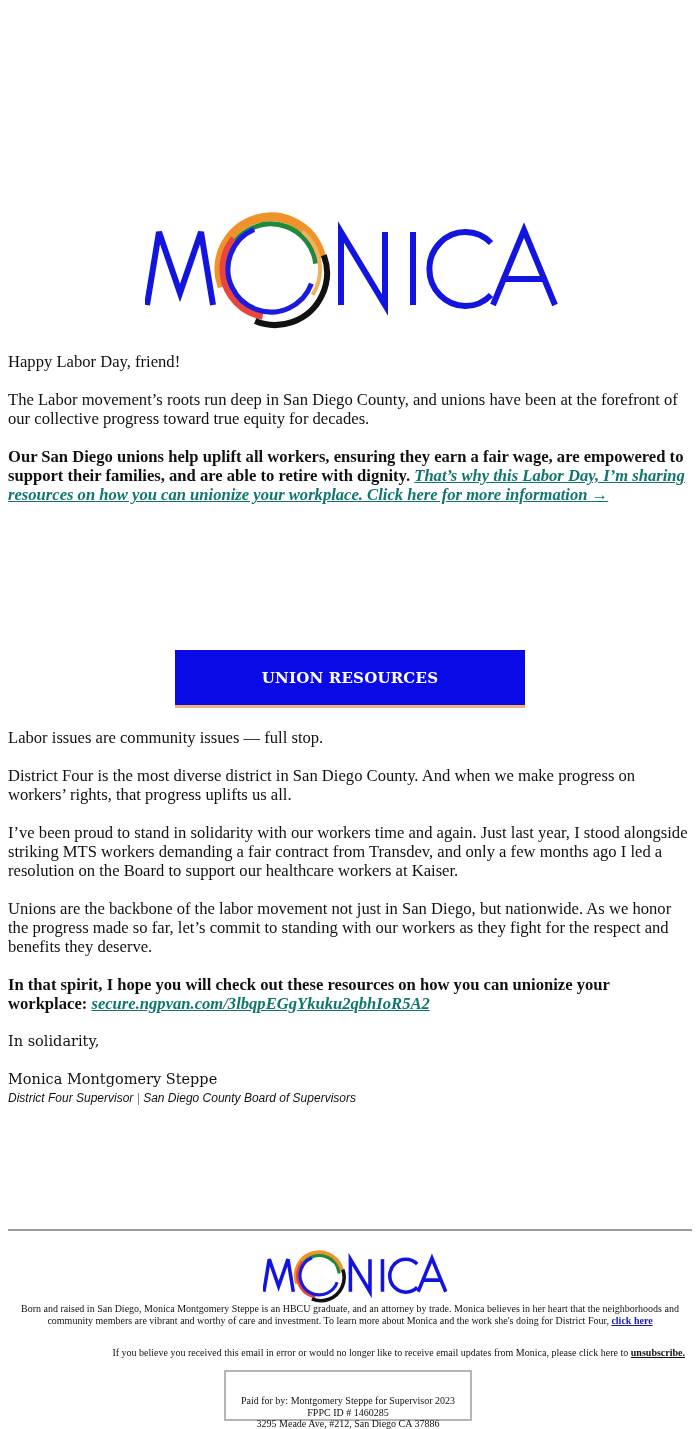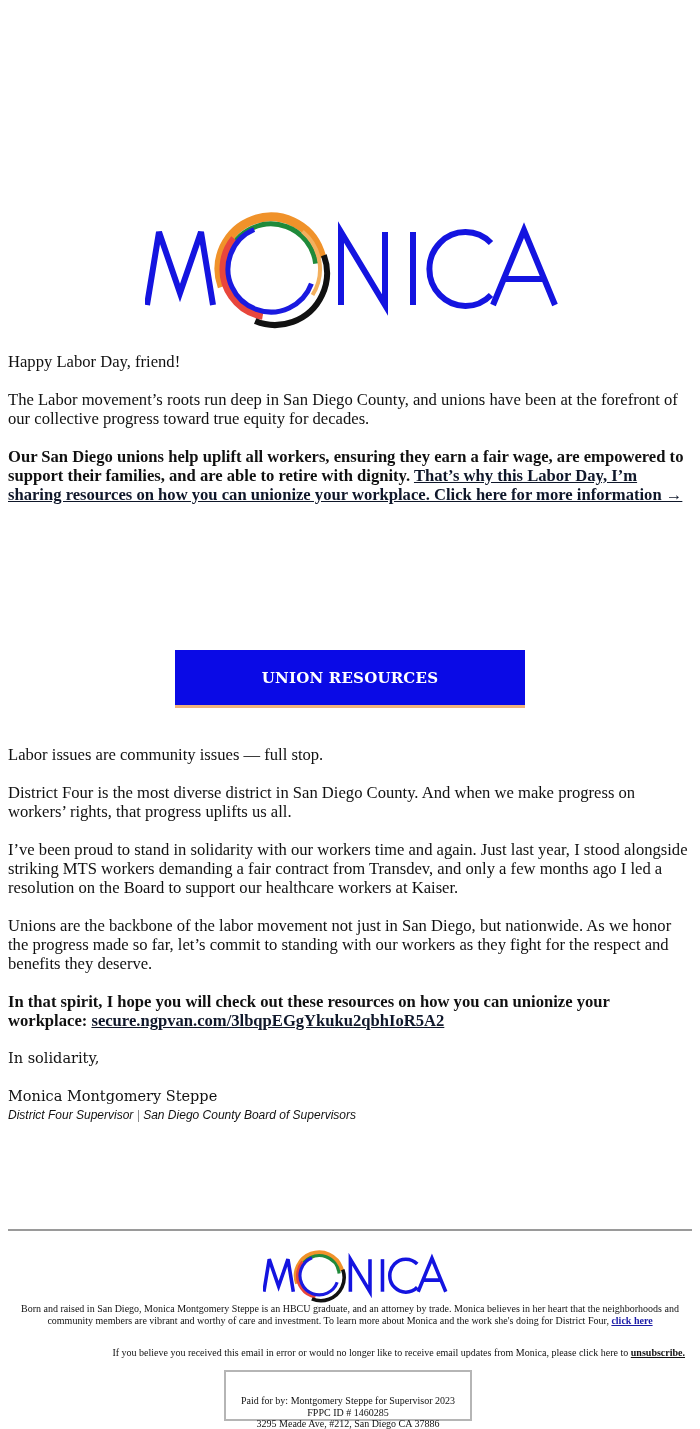--- a/index.html
+++ b/index.html
@@ -39,23 +39,24 @@
       font-family: "Liberation Serif", "DejaVu Serif", serif;
       font-size: 16.6px;
       line-height: 19px;
       color: #111111;
     }
     .body-copy p {
       margin: 0 0 19px 0;
     }
     .bold { font-weight: bold; }
     a.link {
-      color: #0f172a;
+      color: #0f766e;
       text-decoration: underline;
       font-weight: bold;
+      font-style: italic;
     }
 
     
     .cta-wrap {
       position: absolute;
       left: 175px;
       top: 650px;
       width: 350px;
       height: 58px;
     }
@@ -79,21 +80,21 @@
     .body-copy-2 {
       position: absolute;
       left: 8px;
       top: 728px;
       width: 684px;
       font-family: "Liberation Serif", "DejaVu Serif", serif;
       font-size: 16.6px;
       line-height: 19px;
       color: #111111;
     }
-    .body-copy-2 p { margin: 17px 0 19px 0; }
+    .body-copy-2 p { margin: 0 0 19px 0; }
     .sig-name { font-family: "DejaVu Serif", "Liberation Serif", serif; font-size: 14.5px; }
     .sig-title {
       font-family: Liberation Sans, sans-serif;
       font-style: italic;
       font-size: 12px;
     }
     .sig-sep { color: #888888; }
     .salutation { font-family: "DejaVu Serif", "Liberation Serif", serif; font-size: 14.5px; }
 
     

